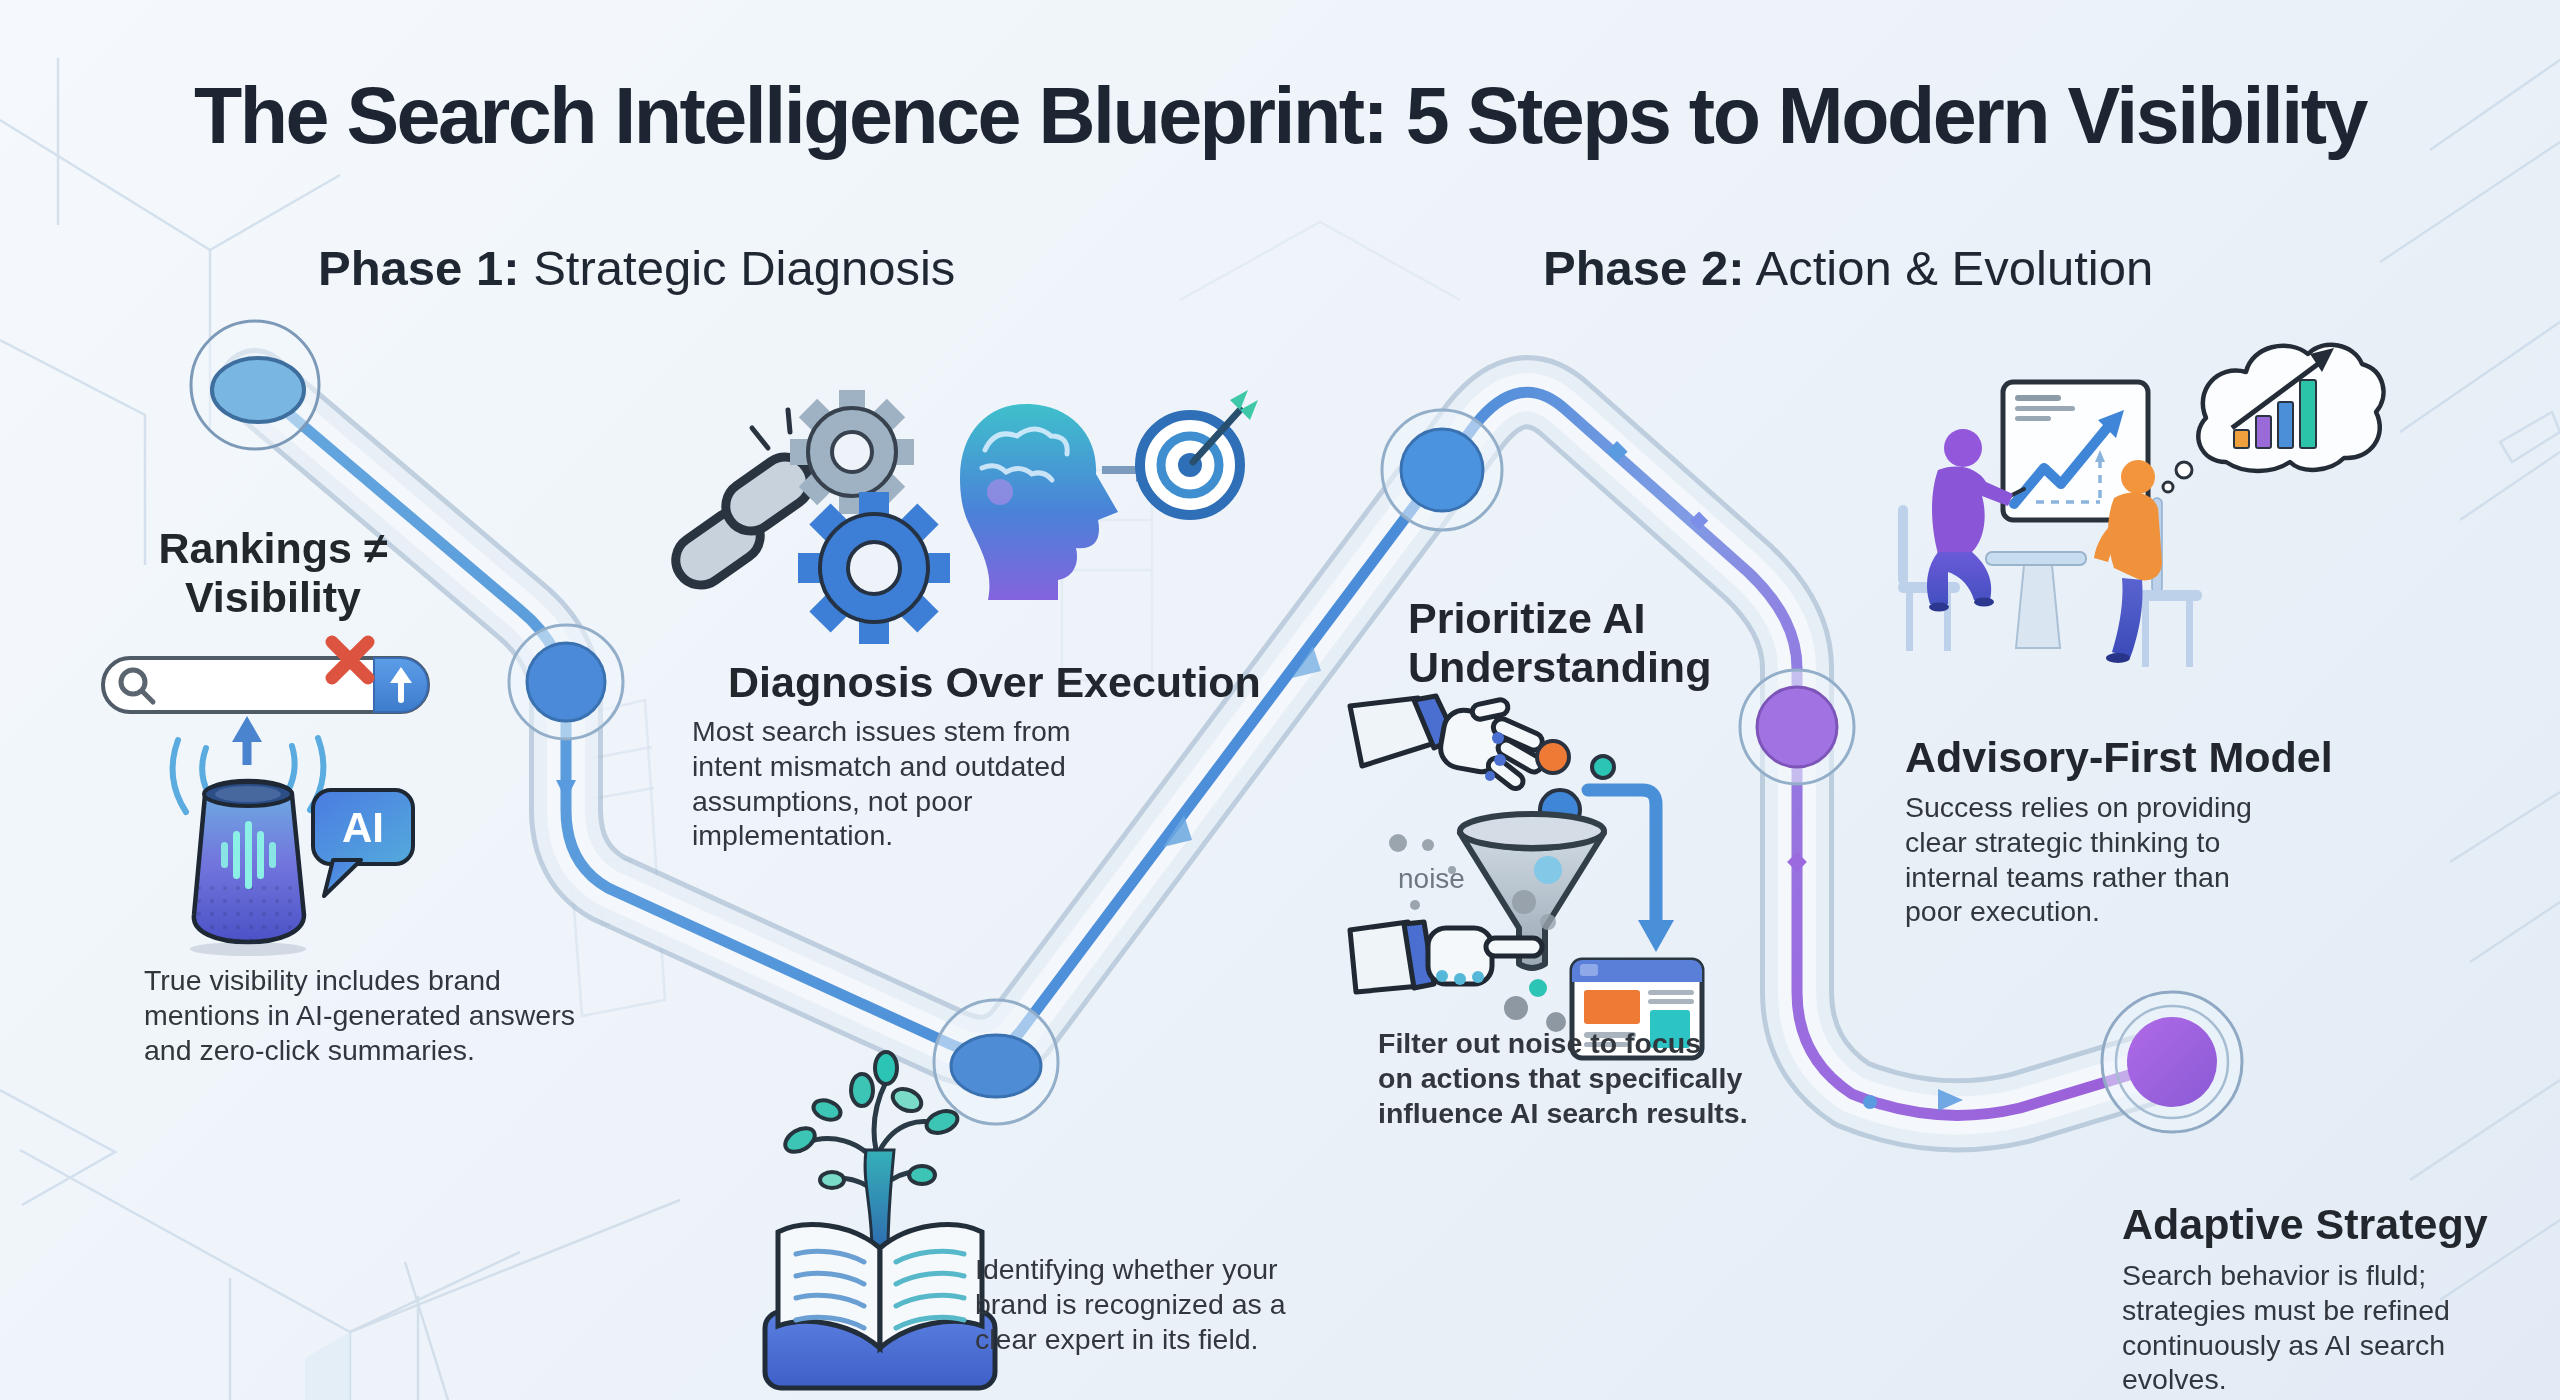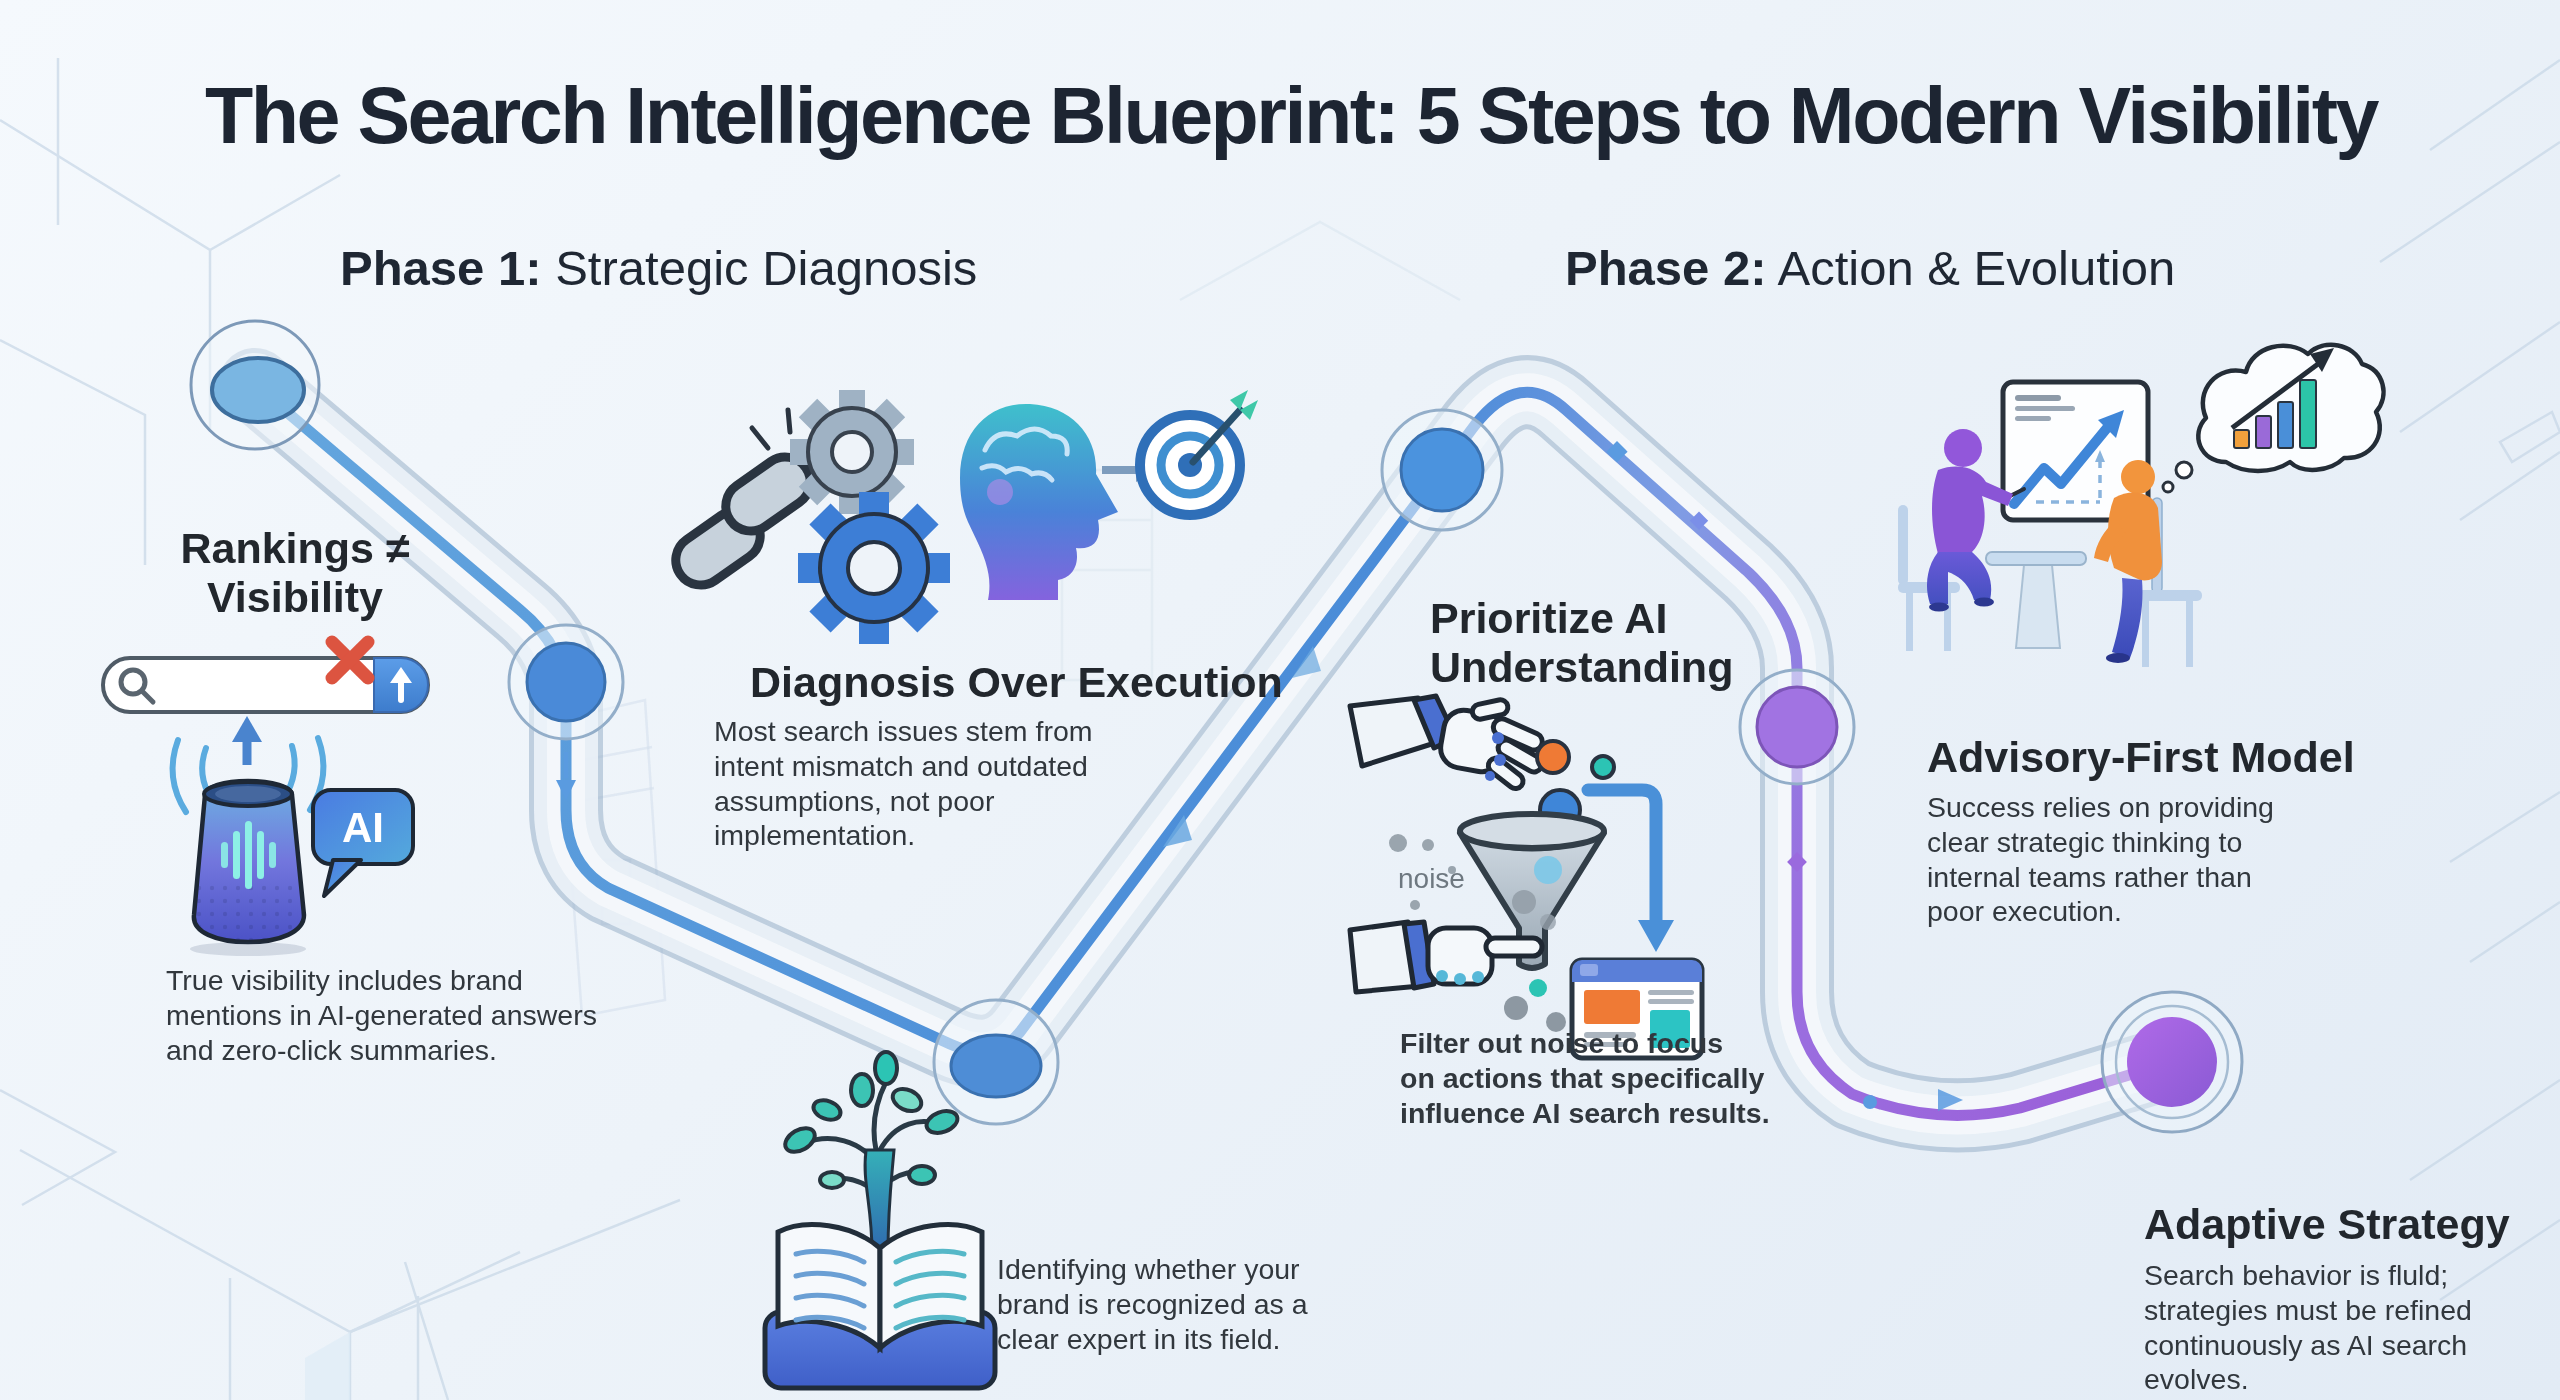--- a/index.html
+++ b/index.html
@@ -1,20 +1,20 @@
 <!DOCTYPE html>
 <html><head>
 <meta charset="utf-8">
 <style>
   html,body{margin:0;padding:0;background:#e9eff6;}
   .canvas{position:relative;width:2560px;height:1400px;overflow:hidden;
     background:linear-gradient(135deg,#f5f9fd 0%,#edf3f9 45%,#e2ebf5 100%);
     font-family:"Liberation Sans",sans-serif;}
   .layer-svg{position:absolute;left:0;top:0;z-index:1;}
-  .txt{position:absolute;z-index:2;padding-left:22px;}
+  .txt{position:absolute;z-index:2;}
   .main-title{left:0;right:0;top:70px;text-align:center;font-size:79px;font-weight:700;
     letter-spacing:-2.5px;color:#1d2532;}
   .phase{font-size:49px;color:#1f2733;white-space:nowrap;}
   .phase .pfx{font-weight:700;margin-top:8px;}
   .phase .rest{font-weight:400;}
   .t-step{font-weight:700;font-size:43px;color:#22272d;line-height:1.14;white-space:pre-line;}
   .b-step{font-size:28.5px;color:#31373d;line-height:1.22;white-space:pre-line;}
 </style>
 </head>
 <body>

